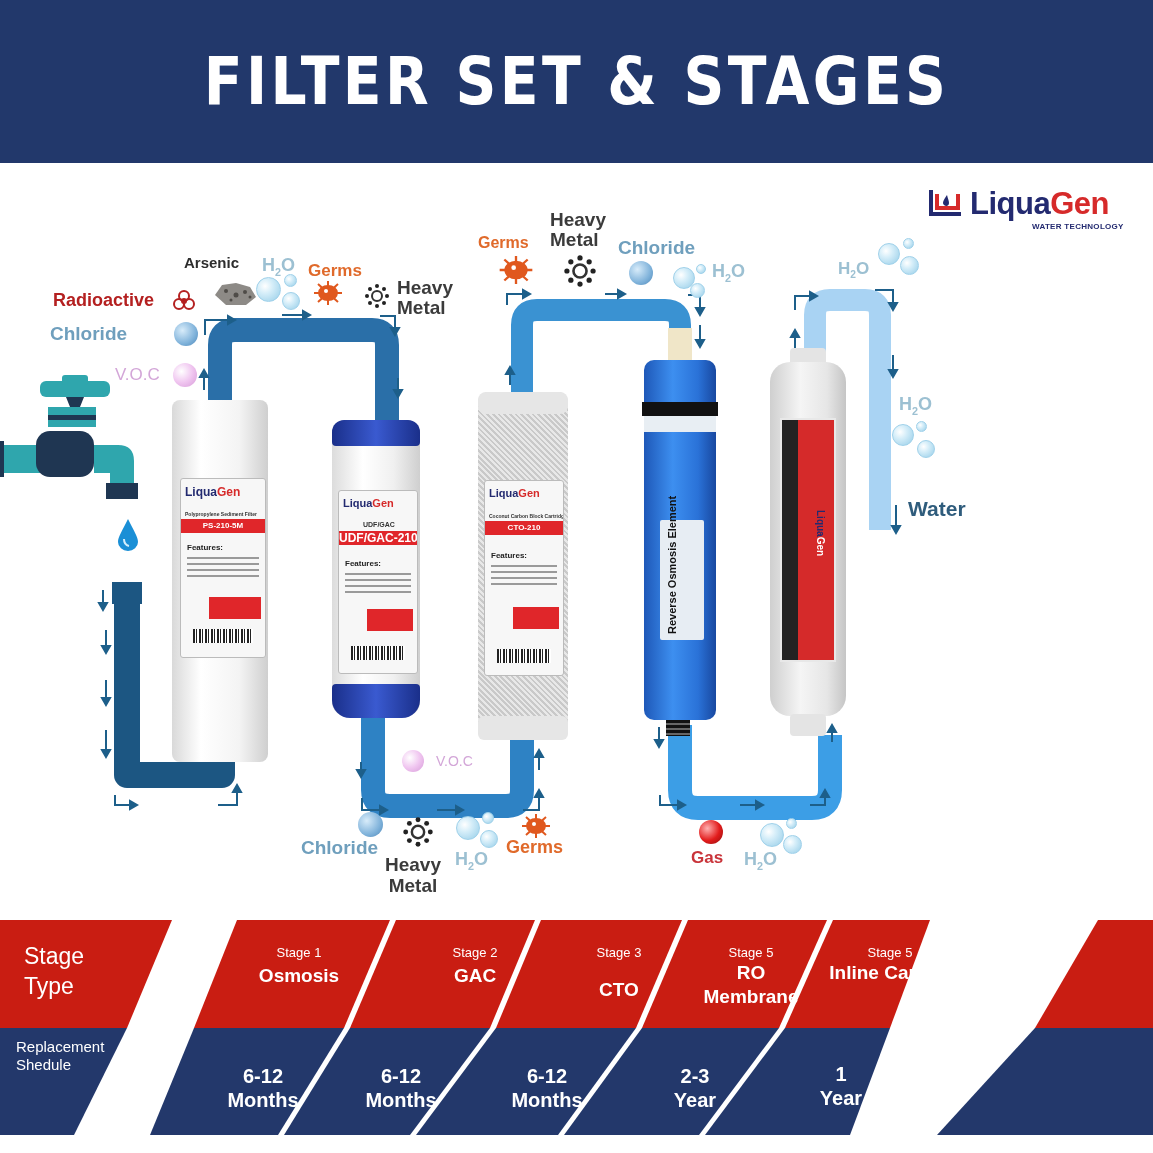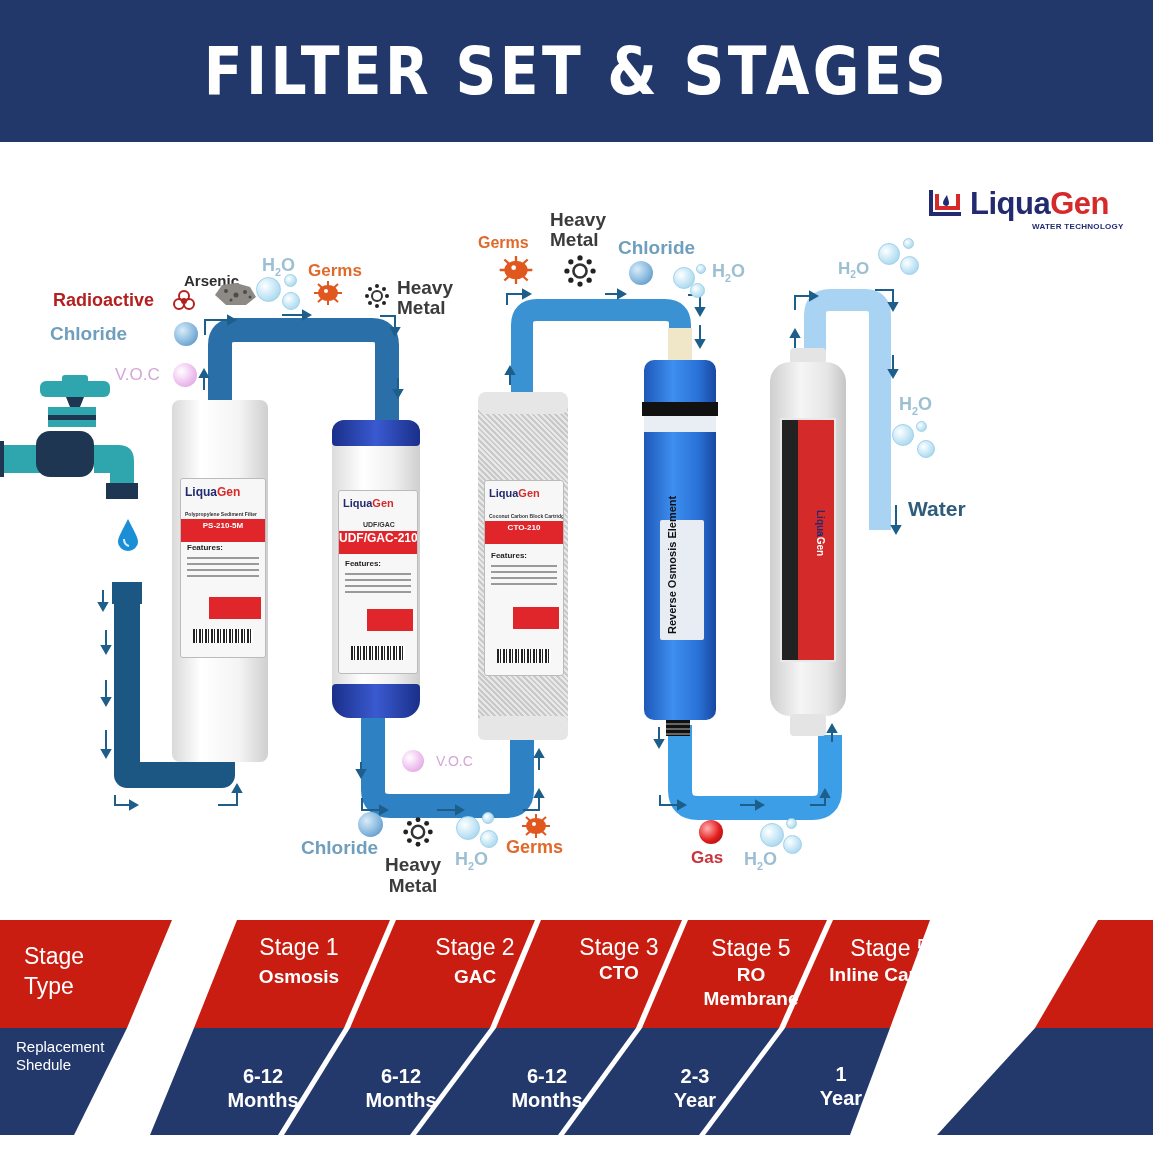--- a/index.html
+++ b/index.html
@@ -1,20 +1,20 @@
 <!DOCTYPE html>
 <html><head>
 <meta charset="utf-8">
 <style>
   * { box-sizing: border-box; margin: 0; padding: 0; }
   body { width: 1153px; height: 1153px; background: #ffffff; position: relative; overflow: hidden; font-family: "Liberation Sans", sans-serif; }
   .abs { position: absolute; }
 
   
-  .header { position: absolute; left: 0; top: 0; width: 1153px; height: 142px; background: #22386b; display: flex; align-items: center; justify-content: center; }
+  .header { position: absolute; left: 0; top: 0; width: 1153px; height: 163px; background: #22386b; display: flex; align-items: center; justify-content: center; }
   .header-title { color: #ffffff; font-family: "DejaVu Sans", sans-serif; font-weight: 900; font-size: 66px; letter-spacing: 4px; transform: scaleX(0.86); text-transform: uppercase; white-space: nowrap; }
 
   
   .logo { position: absolute; left: 928px; top: 186px; width: 210px; height: 48px; }
   .logo-mark { position: absolute; left: 0; top: 2px; width: 36px; height: 30px; }
   .logo-text { position: absolute; left: 42px; top: 0px; font-size: 31px; font-weight: 700; letter-spacing: -0.5px; white-space: nowrap; }
   .logo-text .a { color: #232a70; }
   .logo-text .b { color: #d62a2a; }
   .logo-sub { position: absolute; left: 104px; top: 36px; font-size: 8px; font-weight: 700; color: #232a70; letter-spacing: 0.3px; white-space: nowrap; }
 
@@ -35,31 +35,31 @@
   .ball-blue { position: absolute; border-radius: 50%; background: radial-gradient(circle at 35% 35%, #d8ecfa 0%, #7fb2da 60%, #4c86b8 100%); }
   .ball-pink { position: absolute; border-radius: 50%; background: radial-gradient(circle at 35% 35%, #fff 0%, #f0c6f0 50%, #d69ad8 100%); }
   .ball-red { position: absolute; border-radius: 50%; background: radial-gradient(circle at 35% 35%, #ffb0b0 0%, #e21c1c 55%, #8b0d0d 100%); }
 
   
   .cart { position: absolute; border-radius: 8px; }
   .label-card { position: absolute; background: #f7f7f7; border: 1px solid #bbb; border-radius: 3px; overflow: hidden; }
   .lc-logo { position: absolute; left: 6px; top: 6px; font-size: 14px; font-weight: 700; white-space: nowrap; }
   .lc-logo .a { color: #232a70; } .lc-logo .b { color: #d62a2a; }
   .lc-sub { position: absolute; left: 4px; font-size: 6px; font-weight: 700; color: #333; white-space: nowrap; }
-  .lc-band { position: absolute; left: 0; right: 0; height: 23px; background: #e0262a; color: #fff; font-size: 9px; font-weight: 700; text-align: center; line-height: 14px; white-space: nowrap; }
+  .lc-band { position: absolute; left: 0; right: 0; height: 14px; background: #e0262a; color: #fff; font-size: 9px; font-weight: 700; text-align: center; line-height: 14px; white-space: nowrap; }
   .lc-feat { position: absolute; left: 6px; font-size: 8px; font-weight: 700; color: #222; }
   .lc-lines { position: absolute; left: 6px; right: 6px; }
   .lc-lines div { height: 2px; background: #9a9a9a; margin-bottom: 4px; }
   .lc-warn { position: absolute; left: 28px; right: 4px; height: 22px; background: #e0262a; }
   .lc-bar { position: absolute; left: 12px; right: 12px; height: 14px; background: repeating-linear-gradient(90deg, #222 0 2px, #fff 2px 3px, #222 3px 4px, #fff 4px 6px); }
 
   
   .tbl { position: absolute; left: 0; top: 920px; width: 1153px; height: 215px; }
   .cell-text { position: absolute; color: #fff; text-align: center; line-height: 1.2; white-space: nowrap; }
-  .tline1 { font-size: 23px; font-weight: 400; }
+  .tline1 { font-size: 13px; font-weight: 400; margin-top: 11px; }
   .tline2 { font-size: 19px; font-weight: 700; }
   .bline { font-size: 20px; font-weight: 700; }
 </style>
 </head>
 <body>
 
 <div class="header">
   <div class="header-title">Filter Set &amp; Stages</div>
 </div>
 
@@ -249,21 +249,21 @@
 
 <div class="lbl c-radio" style="left:53px;top:291px;font-size:18px;">Radioactive</div>
 <svg class="abs" style="left:172px;top:288px;" width="24" height="24" viewBox="0 0 24 24">
   <g fill="none" stroke="#b42020" stroke-width="2">
       <circle cx="12" cy="8" r="5"></circle>
       <circle cx="7" cy="16" r="5"></circle>
       <circle cx="17" cy="16" r="5"></circle>
       <circle cx="12" cy="13" r="2"></circle>
     </g>
 </svg>
-<div class="lbl c-arsenic" style="left:184px;top:273px;font-size:15px;">Arsenic</div>
+<div class="lbl c-arsenic" style="left:184px;top:255px;font-size:15px;">Arsenic</div>
 <svg class="abs" style="left:212px;top:281px;" width="46" height="26">
   <path d="M3 14 L10 4 L24 2 L38 6 L44 16 L34 24 L14 24 Z" fill="#8d8a86"></path>
   <g fill="#4f4c48">
       <circle cx="14" cy="10" r="2"></circle>
       <circle cx="24" cy="14" r="2.5"></circle>
       <circle cx="33" cy="11" r="2"></circle>
       <circle cx="19" cy="19" r="1.5"></circle>
       <circle cx="38" cy="16" r="1.5"></circle>
     </g>
 </svg>
@@ -435,21 +435,21 @@
     <div class="tline1">Stage 2</div>
     <div class="tline2" style="margin-top:4px;">GAC</div>
   </div>
 <div class="cell-text" style="left:346px;top:1064px;width:110px;">
     <div class="bline">6-12</div>
     <div class="bline">Months</div>
   </div>
 
 <div class="cell-text" style="left:564px;top:934px;width:110px;">
     <div class="tline1">Stage 3</div>
-    <div class="tline2" style="margin-top:0;text-align:center;">CTO</div>
+    <div class="tline2" style="margin-top:18px;text-align:center;">CTO</div>
   </div>
 <div class="cell-text" style="left:492px;top:1064px;width:110px;">
     <div class="bline">6-12</div>
     <div class="bline">Months</div>
   </div>
 
 <div class="cell-text" style="left:696px;top:934px;width:110px;line-height:1.25;">
     <div class="tline1">Stage 5</div>
     <div class="tline2">RO</div>
     <div class="tline2">Membrane</div>

